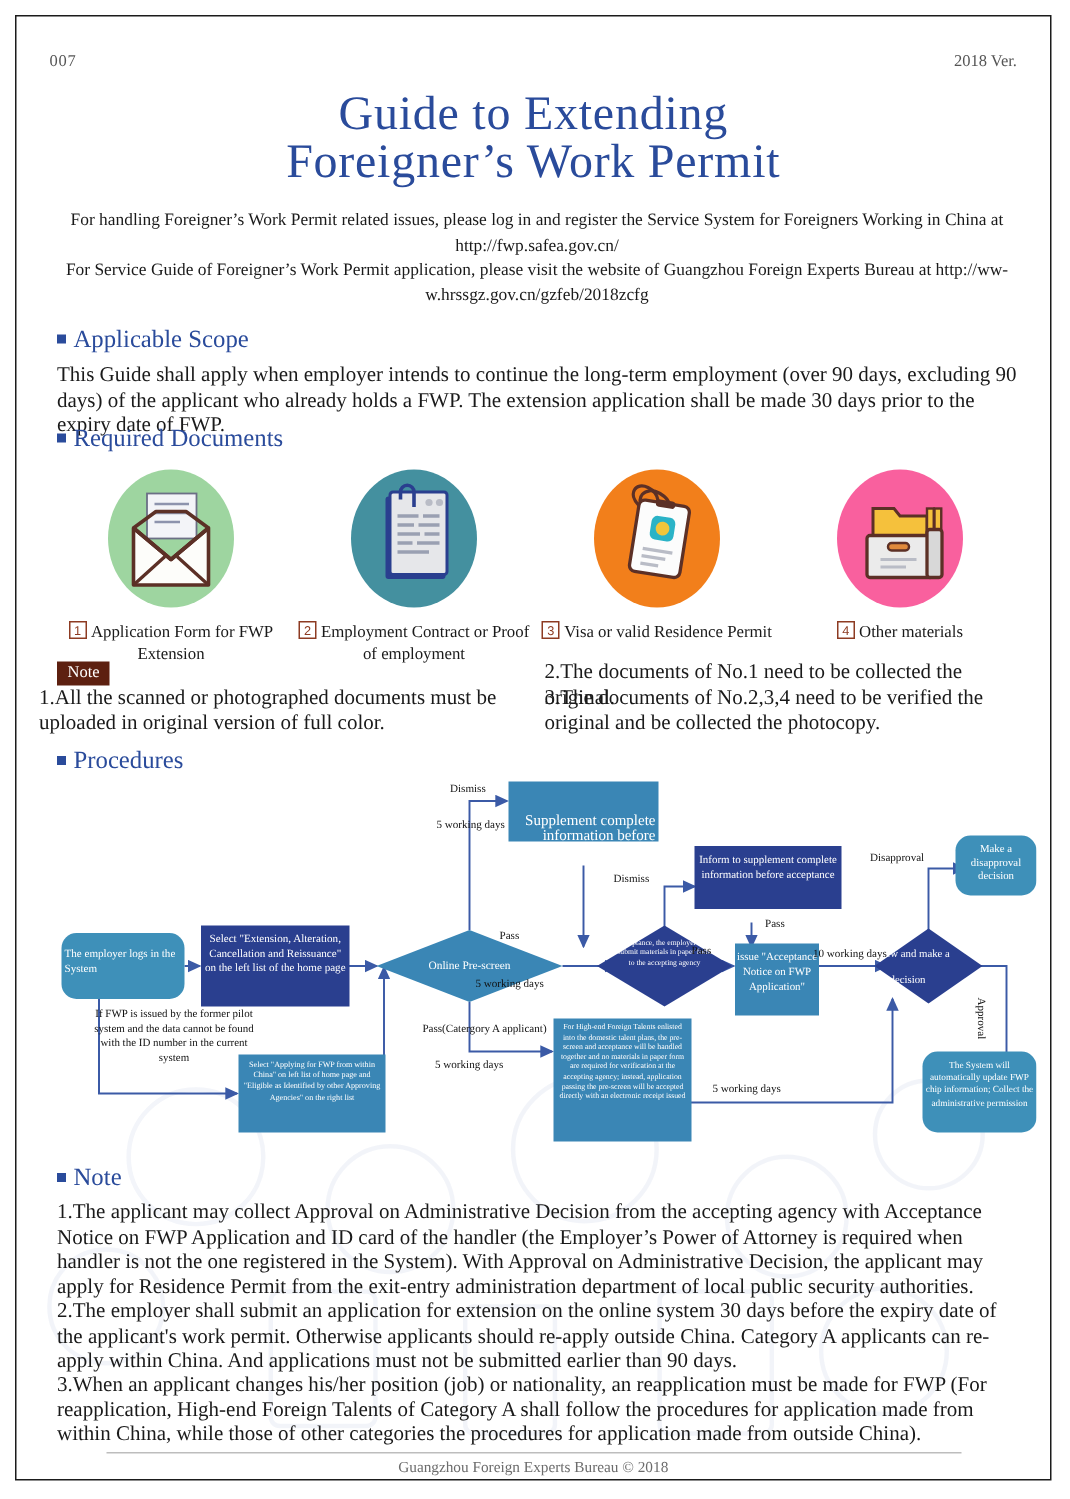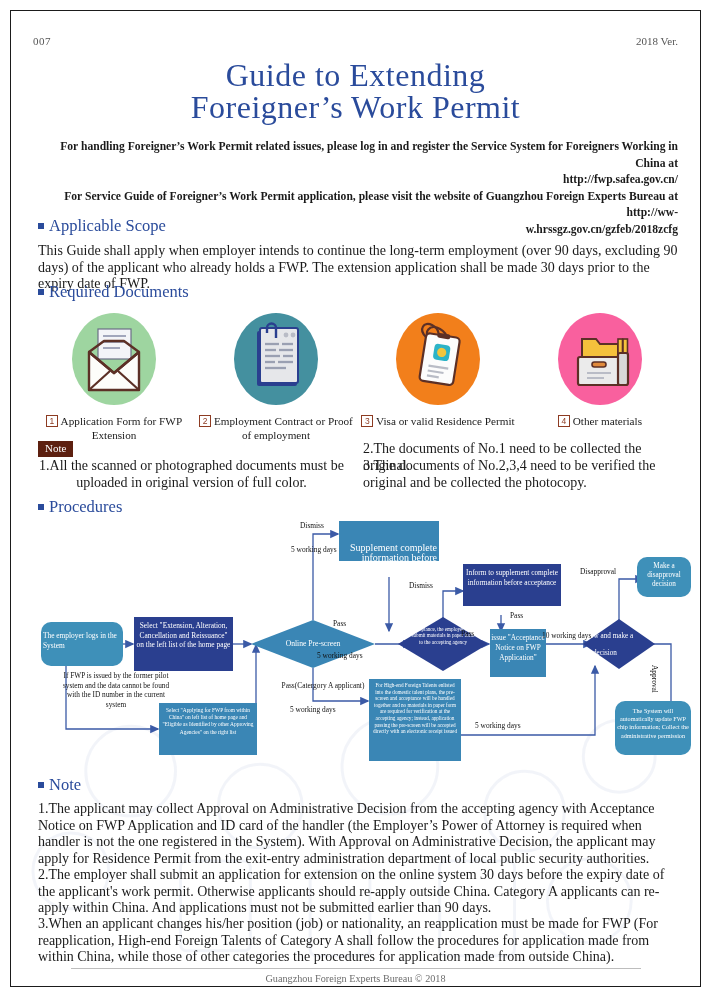--- a/index.html
+++ b/index.html
@@ -18,21 +18,21 @@
   .hdr .pg{position:absolute;left:22px;top:0;font-size:11px;color:#555;letter-spacing:.5px;}
   .hdr .ver{position:absolute;right:22px;top:0;font-size:11px;color:#555;}
 
   
   .title{position:absolute;top:48px;left:0;width:100%;text-align:center;
     color:#2a4b9b;font-size:32px;line-height:32px;letter-spacing:.5px;}
   .title div{white-space:nowrap;}
 
   
   .intro{position:absolute;top:128px;left:27px;width:640px;
-    font-size:11.6px;line-height:16.5px;text-align:right;font-weight:bold;}
+    font-size:11.6px;line-height:16.5px;text-align:center;}
 
   
   .sec{position:absolute;color:#2a4b9b;font-size:16.5px;line-height:18px;}
   .sec .bullet{display:inline-block;width:6px;height:6px;background:#2a4b9b;
     vertical-align:2px;margin-right:5px;}
 
   
   .para{position:absolute;font-size:14px;line-height:16.5px;text-align:left;}
 
   
@@ -196,21 +196,21 @@
           </g>
         </svg>
       </span>
       <div class="cap">
         <span class="numbox">4</span><span>Other materials</span>
       </div>
     </div>
   </div>
 
   <div class="notebadge" style="top:430px;left:27px;">Note</div>
-  <div class="para" style="top:447px;left:28px;width:305px;text-align:center;">1.All the scanned or photographed documents must be uploaded in original version of full color.</div>
+  <div class="para" style="top:447px;left:15px;width:305px;">1.All the scanned or photographed documents must be uploaded in original version of full color.</div>
   <div class="para" style="top:430px;left:352px;width:320px;">2.The documents of No.1 need to be collected the original.</div>
   <div class="para" style="top:447px;left:352px;width:320px;">3.The documents of No.2,3,4 need to be verified the original and be collected the photocopy.</div>
 
   <div class="sec" style="top:487px;left:27px;">
     <span class="bullet"></span><span>Procedures</span>
   </div>
 
   <div id="flow">
   <svg viewBox="0 0 668 258" width="668" height="258">
     <defs>

